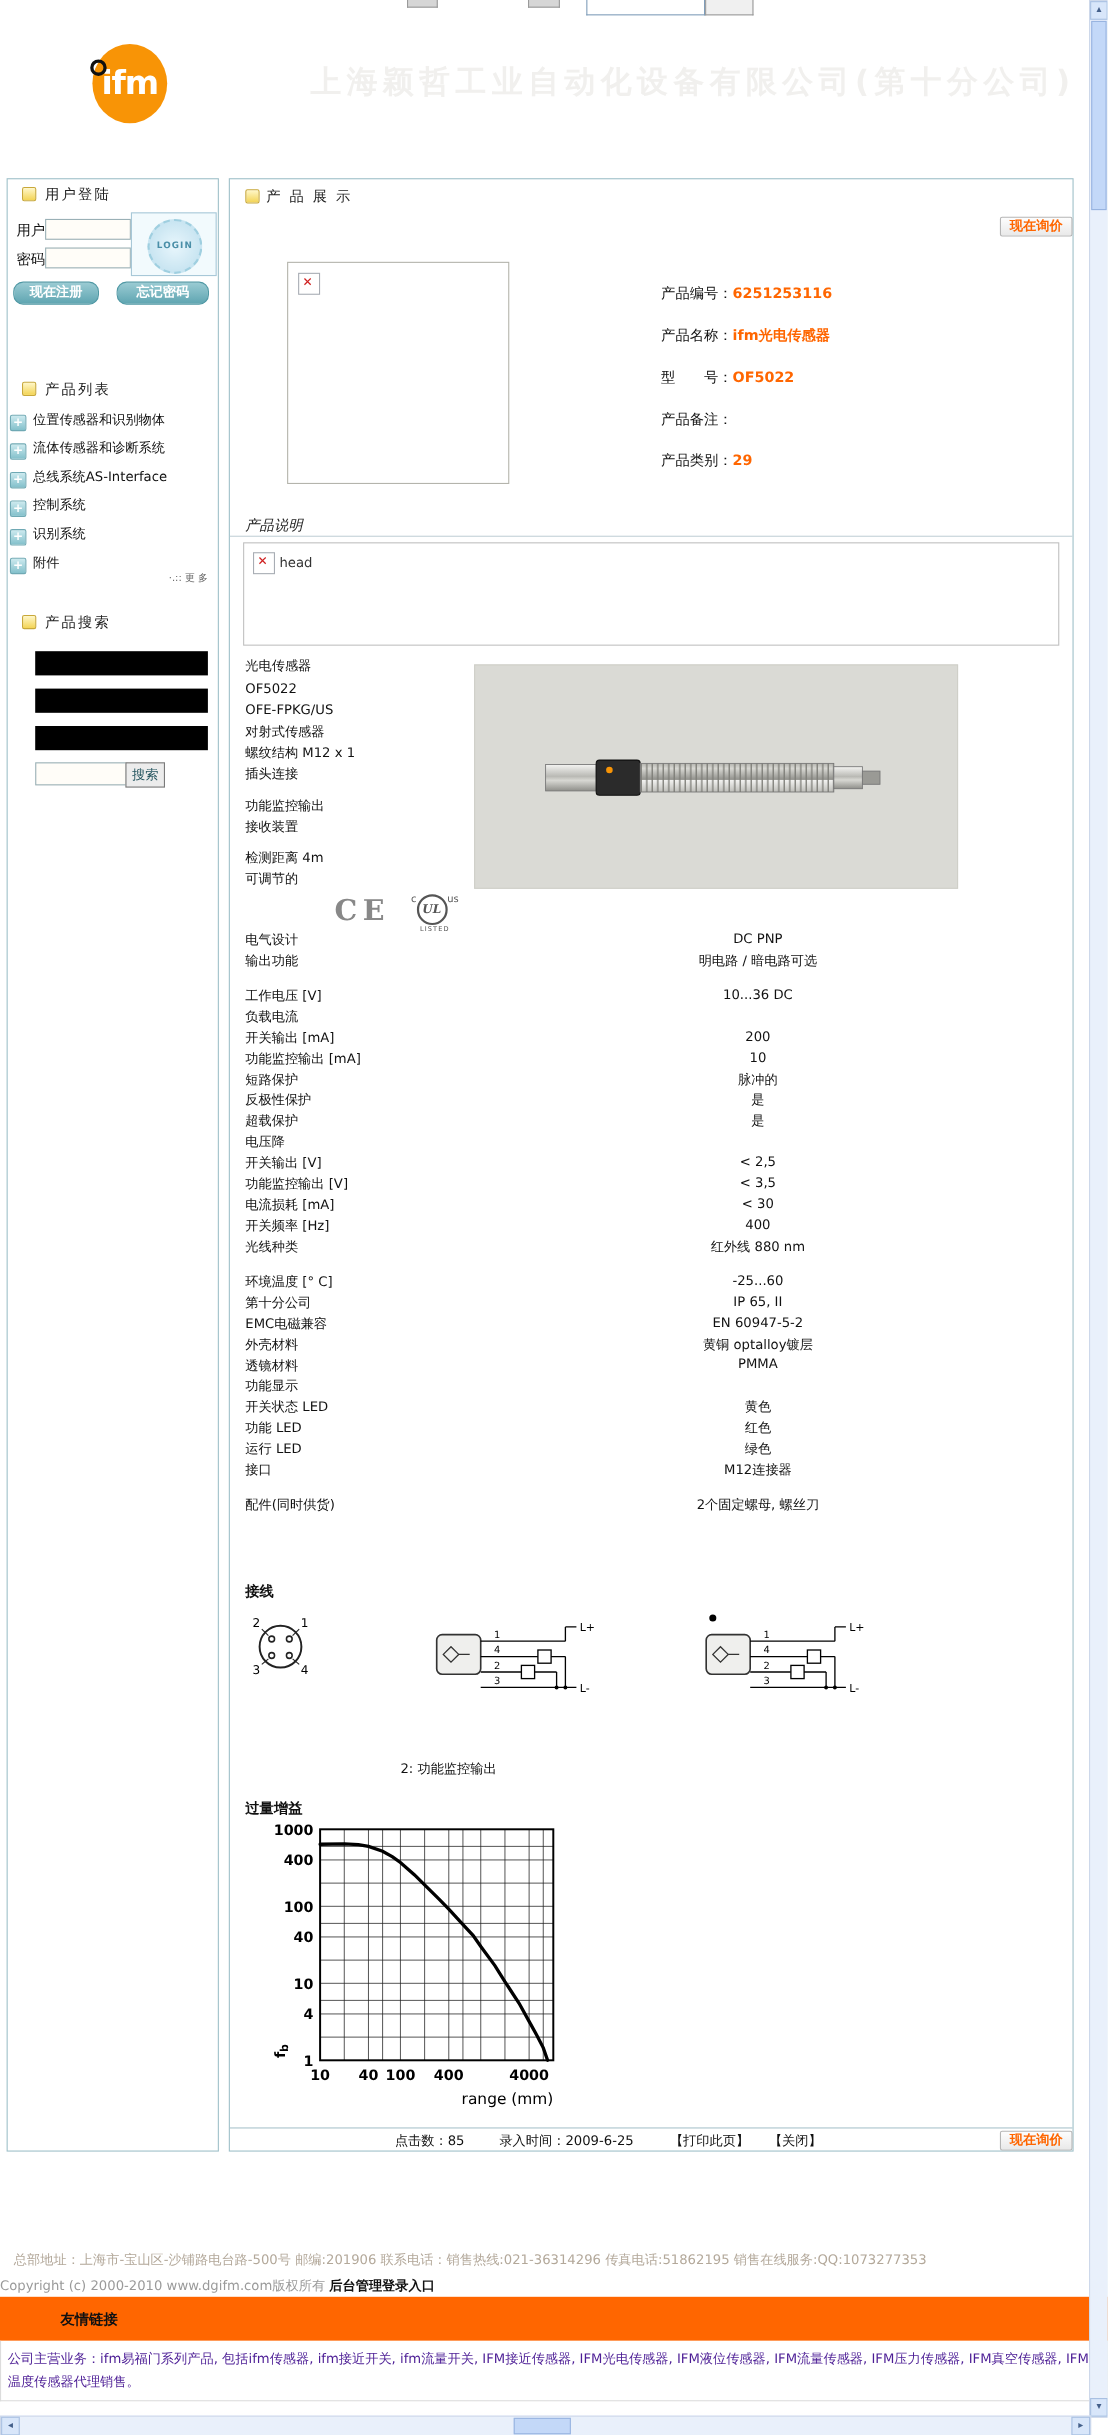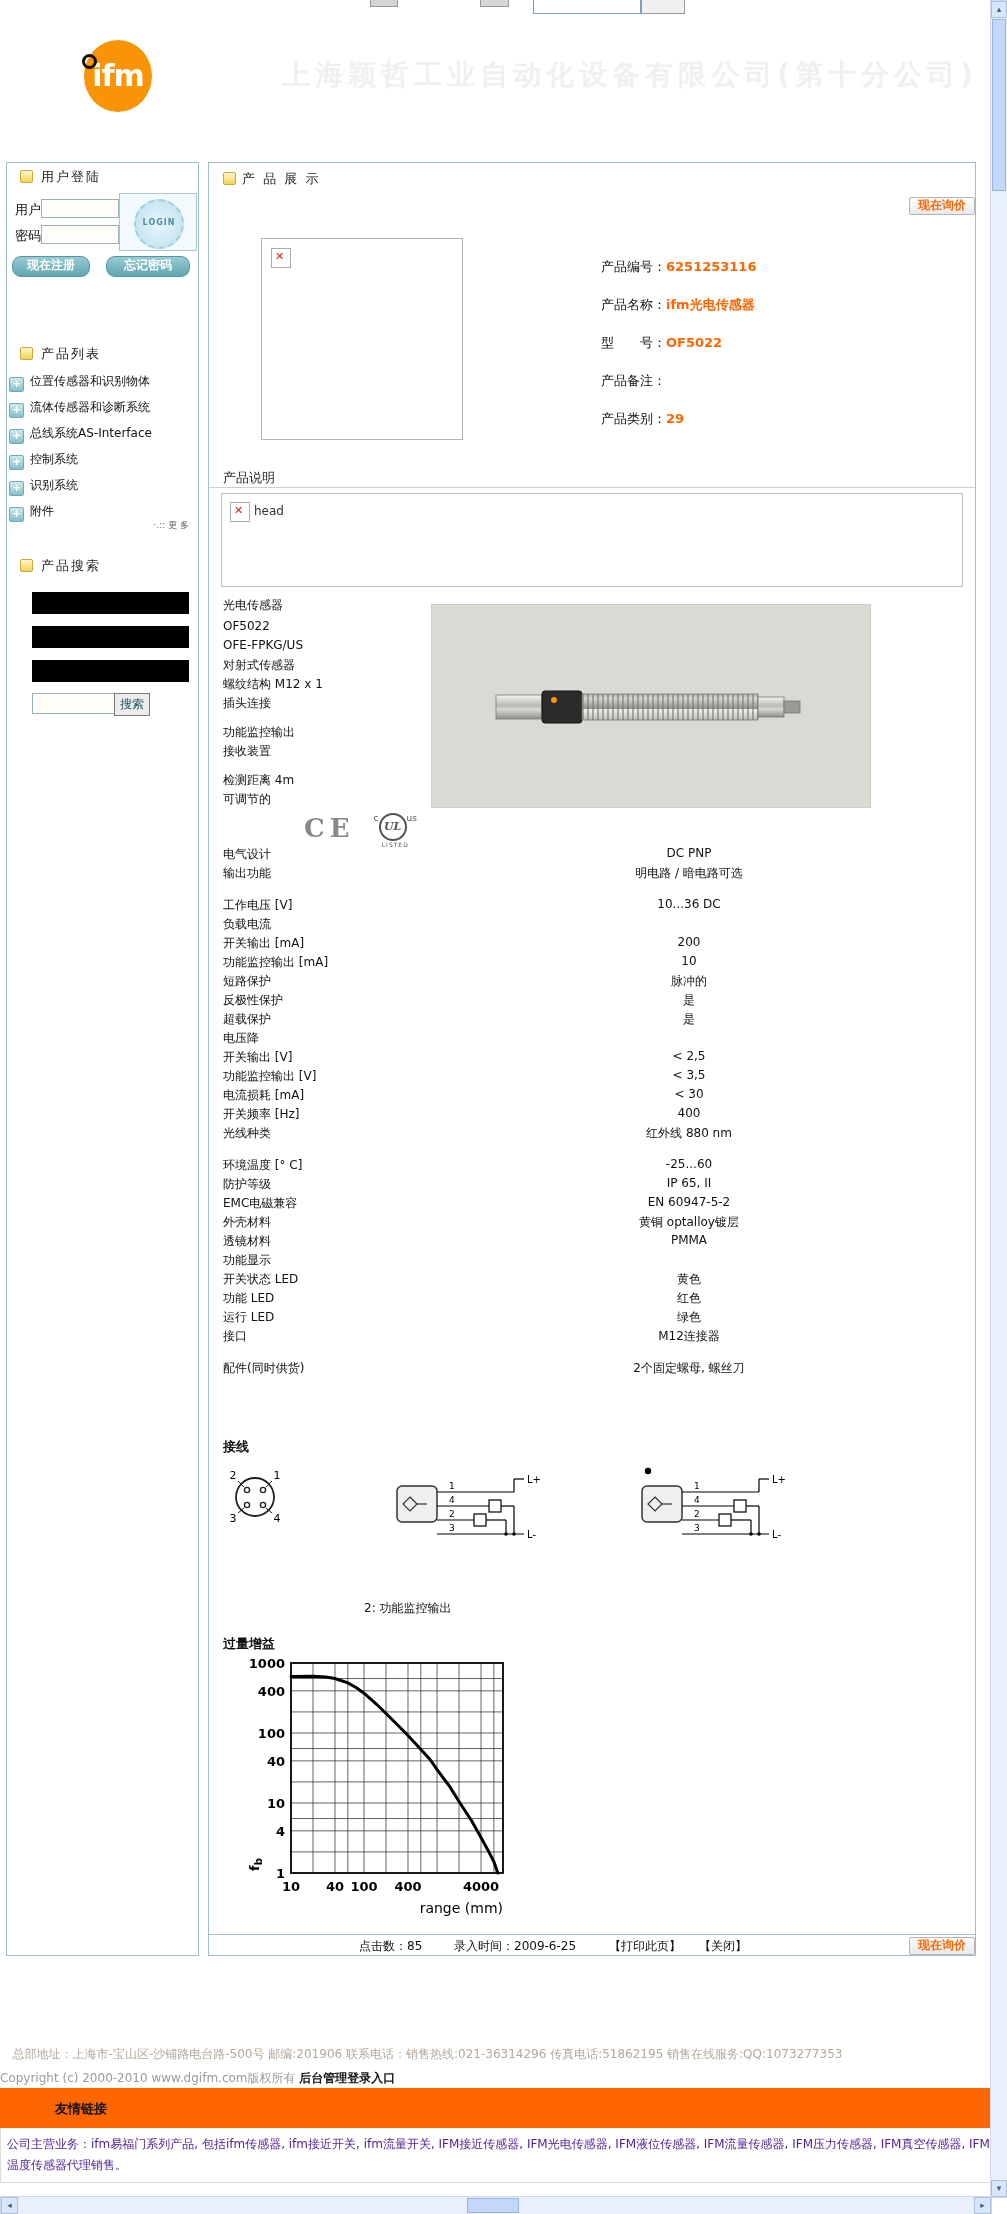--- a/index.html
+++ b/index.html
@@ -116,21 +116,21 @@
     </div>
 
     <div class="abs" style="left:392px;top:95px;width:360px;" id="product-fields">
         <div class="pf-row"><span class="pf-label">产品编号：</span><span class="pf-value">6251253116</span></div>
         <div class="pf-row"><span class="pf-label">产品名称：</span><span class="pf-value">ifm光电传感器</span></div>
         <div class="pf-row"><span class="pf-label">型　　号：</span><span class="pf-value">OF5022</span></div>
         <div class="pf-row"><span class="pf-label">产品备注：</span><span class="pf-value"></span></div>
         <div class="pf-row"><span class="pf-label">产品类别：</span><span class="pf-value">29</span></div>
       </div>
 
-    <div class="abs" style="left:14px;top:306px;font-size:13px;color:#222;">产品说明</div>
+    <div class="abs" style="left:14px;top:306px;font-size:13px;color:#222;font-style:italic;">产品说明</div>
     <div class="abs" style="left:0;top:324px;width:766px;border-top:1px solid #c4d2d8;"></div>
     <div class="abs" style="left:12px;top:330px;width:740px;height:92px;border:1px solid #c0c0c0;background:#fff;">
       <span class="broken" style="position:absolute;left:8px;top:8px;">
           <span>✕</span>
         </span>
       <span class="abs" style="left:32px;top:10px;font-size:12px;color:#333;">head</span>
     </div>
     <div class="abs" style="left:14px;top:434px;font-size:12px;color:#111;">光电传感器</div>
 
     <div class="abs" style="left:14px;top:456px;width:738px;" id="spec-list">
@@ -233,21 +233,21 @@
         <div class="spec-row">
           <span class="spec-label">光线种类</span>
           <span class="spec-value">红外线 880 nm</span>
         </div>
         <div style="height: 13px;"></div>
         <div class="spec-row">
           <span class="spec-label">环境温度 [° C]</span>
           <span class="spec-value">-25...60</span>
         </div>
         <div class="spec-row">
-          <span class="spec-label">防护等级</span>
+          <span class="spec-label">第十分公司</span>
           <span class="spec-value">IP 65, II</span>
         </div>
         <div class="spec-row">
           <span class="spec-label">EMC电磁兼容</span>
           <span class="spec-value">EN 60947-5-2</span>
         </div>
         <div class="spec-row">
           <span class="spec-label">外壳材料</span>
           <span class="spec-value">黄铜 optalloy镀层</span>
         </div>

